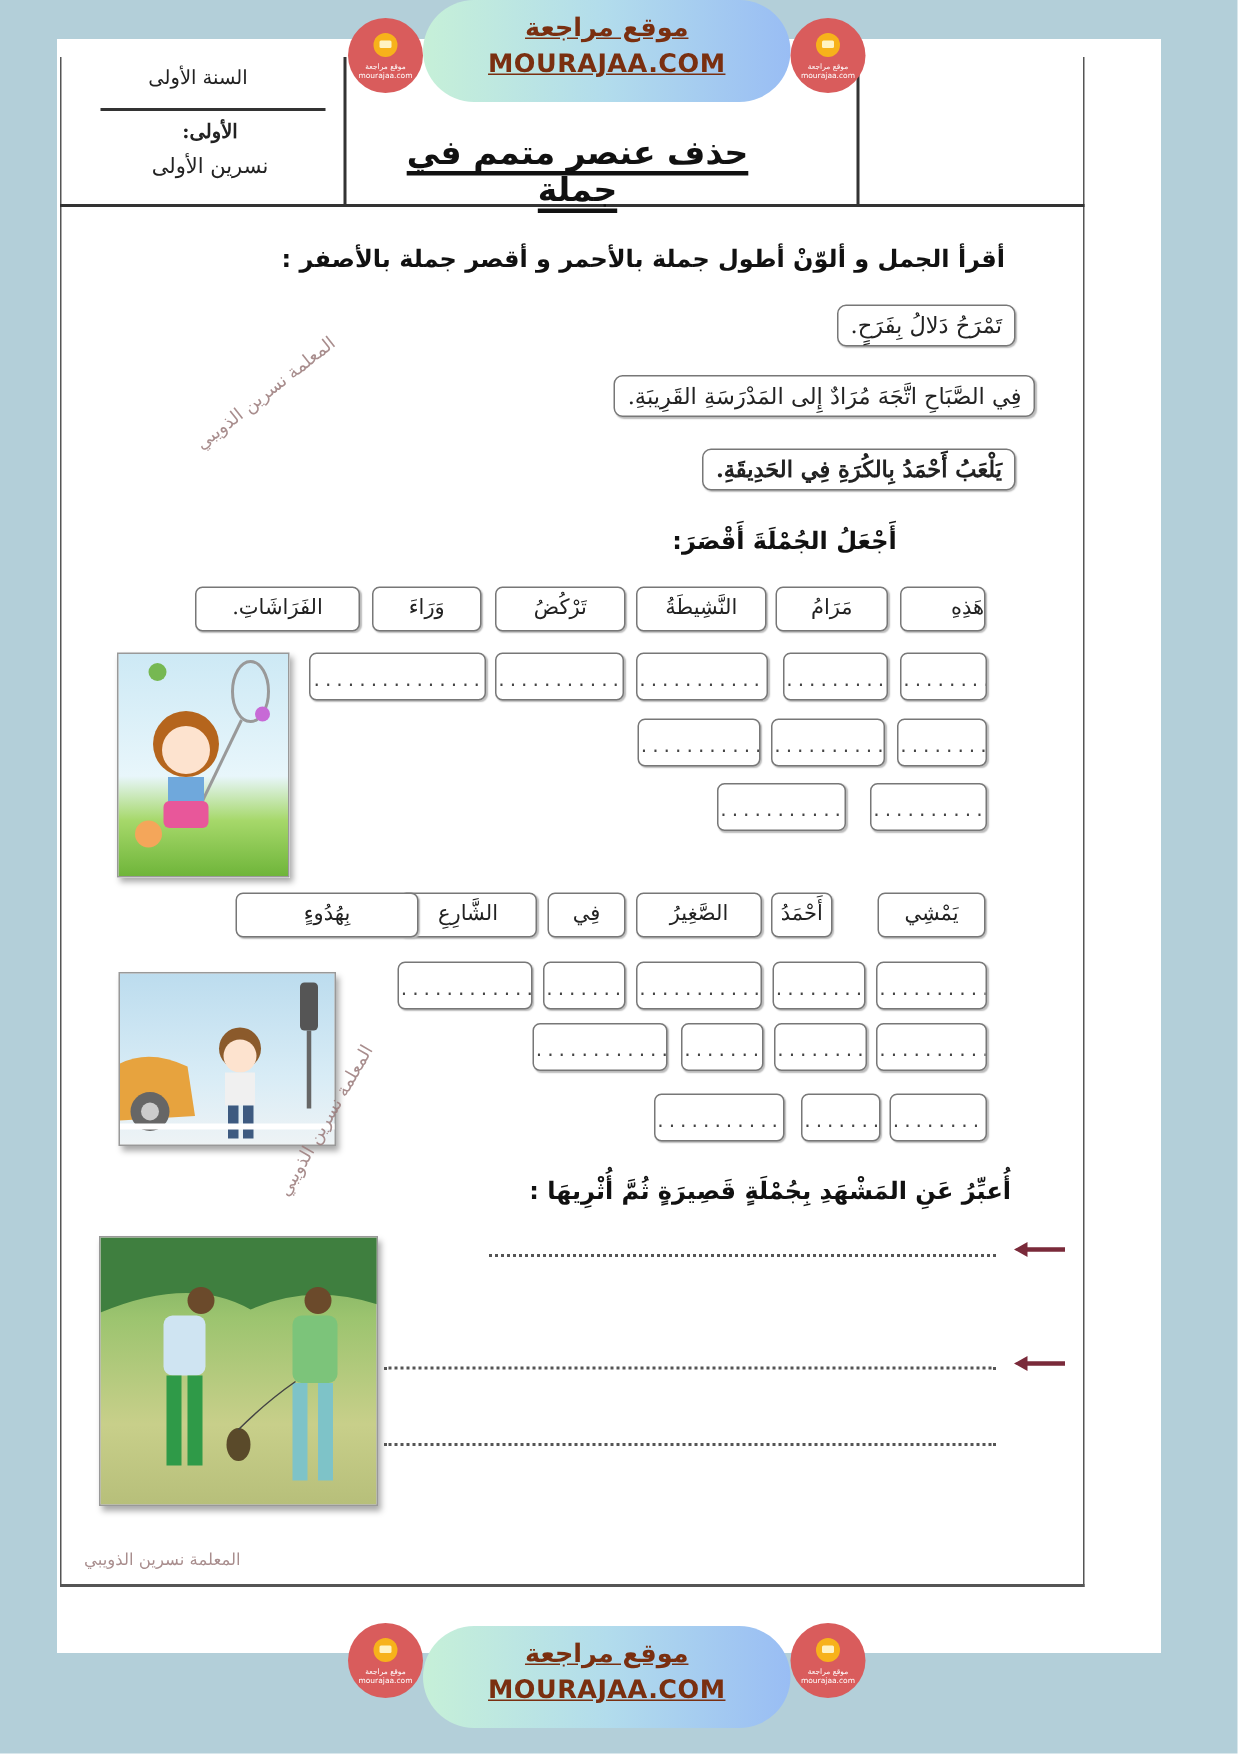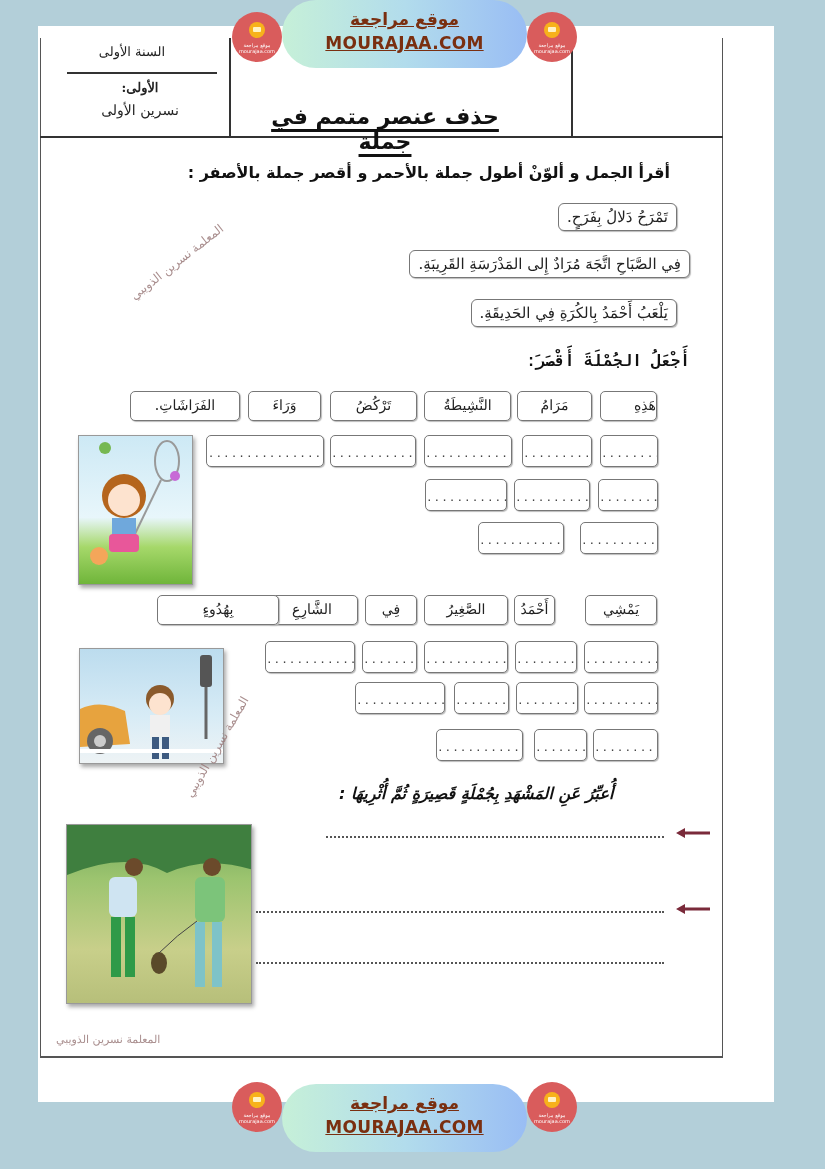--- a/index.html
+++ b/index.html
@@ -70,29 +70,29 @@
 <div class="frame"></div>
 
 <div class="hdr-line" style="left:229px;top:38px;width:1.5px;height:98px;"></div>
 <div class="hdr-line" style="left:571px;top:38px;width:1.5px;height:98px;"></div>
 <div class="hdr-line" style="left:40px;top:136px;width:683px;height:1.5px;"></div>
 <div class="hdr-line" style="left:67px;top:72px;width:150px;height:1.5px;"></div>
 
 <div class="abs hdr-text" style="left:52px;top:44px;width:160px;">السنة الأولى</div>
 <div class="abs hdr-text" style="left:60px;top:80px;width:160px;font-weight:bold;">الأولى:</div>
 <div class="abs hdr-text" style="left:60px;top:102px;width:160px;font-size:14px;">نسرين الأولى</div>
-<div class="abs title" style="left:250px;top:104px;width:270px;text-align:center;">حذف عنصر متمم في جملة</div>
+<div class="abs title" style="left:250px;top:90px;width:270px;text-align:center;">حذف عنصر متمم في جملة</div>
 
 <div class="abs instr" style="left:180px;top:163px;width:490px;text-align:right;">أقرأ الجمل و ألوّنْ أطول جملة بالأحمر و أقصر جملة بالأصفر :</div>
 <div class="sent-box" style="right:148px;top:203px;">تَمْرَحُ دَلالُ بِفَرَحٍ.</div>
 <div class="sent-box" style="right:135px;top:250px;">فِي الصَّبَاحِ اتَّجَهَ مُرَادٌ إِلى المَدْرَسَةِ القَرِيبَةِ.</div>
-<div class="sent-box" style="right:148px;top:299px;">يَلْعَبُ أَحْمَدُ بِالكُرَةِ فِي الحَدِيقَةِ.</div>
+<div class="sent-box" style="right:148px;top:299px;font-weight:bold;">يَلْعَبُ أَحْمَدُ بِالكُرَةِ فِي الحَدِيقَةِ.</div>
 <div class="wm" style="left:120px;top:255px;transform:rotate(-38deg);font-size:12px;">المعلمة نسرين الذويبي</div>
 
-<div class="abs instr" style="left:420px;top:351px;width:270px;text-align:right;font-family:Liberation Mono, monospace;">أَجْعَلُ الجُمْلَةَ أَقْصَرَ:</div>
+<div class="abs instr" style="left:388px;top:351px;width:270px;text-align:center;">أَجْعَلُ الجُمْلَةَ أَقْصَرَ:</div>
 
 <div class="word-box" style="left:600px;top:391px;width:57px;text-align:right;">هَذِهِ</div>
 <div class="word-box" style="left:517px;top:391px;width:75px;">مَرَامُ</div>
 <div class="word-box" style="left:424px;top:391px;width:87px;">النَّشِيطَةُ</div>
 <div class="word-box" style="left:330px;top:391px;width:87px;">تَرْكُضُ</div>
 <div class="word-box" style="left:248px;top:391px;width:73px;">وَرَاءَ</div>
 <div class="word-box" style="left:130px;top:391px;width:110px;">الفَرَاشَاتِ.</div>
 
 <div class="illus" style="left:78px;top:435px;width:115px;height:150px;background:linear-gradient(180deg,#cde9f5 0%,#e8f6fb 55%,#a6d86a 75%,#6fb53a 100%);">
   <svg width="115" height="150" viewBox="0 0 115 150">
@@ -153,21 +153,21 @@
 
 <div class="blank-box" style="left:584px;top:682px;width:74px;">...............</div>
 <div class="blank-box" style="left:516px;top:682px;width:62px;">...............</div>
 <div class="blank-box" style="left:454px;top:682px;width:55px;">...............</div>
 <div class="blank-box" style="left:355px;top:682px;width:90px;">...............</div>
 
 <div class="blank-box" style="left:593px;top:729px;width:65px;">...............</div>
 <div class="blank-box" style="left:534px;top:729px;width:53px;">...............</div>
 <div class="blank-box" style="left:436px;top:729px;width:87px;">...............</div>
 
-<div class="abs instr" style="left:339px;top:784px;width:350px;text-align:left;font-style:italic;">أُعبِّرُ عَنِ المَشْهَدِ بِجُمْلَةٍ قَصِيرَةٍ ثُمَّ أُثْرِيهَا :</div>
+<div class="abs instr" style="left:324px;top:784px;width:350px;text-align:right;">أُعبِّرُ عَنِ المَشْهَدِ بِجُمْلَةٍ قَصِيرَةٍ ثُمَّ أُثْرِيهَا :</div>
 
 <div class="illus" style="left:66px;top:824px;width:186px;height:180px;background:linear-gradient(180deg,#6fa65b 0%,#9cc46f 30%,#c8cf8a 70%,#b7bf7a 100%);">
   <svg width="186" height="180" viewBox="0 0 186 180">
     <path d="M0 0 L186 0 L186 45 Q140 30 100 48 Q60 25 0 50 Z" fill="#3f7f3f"></path>
     <circle cx="67" cy="42" r="9" fill="#6b4a2b"></circle>
     <rect x="42" y="52" width="28" height="40" rx="6" fill="#cfe4f2"></rect>
     <rect x="44" y="92" width="10" height="60" fill="#2f9a48"></rect>
     <rect x="58" y="92" width="10" height="60" fill="#2f9a48"></rect>
     <circle cx="145" cy="42" r="9" fill="#6b4a2b"></circle>
     <rect x="128" y="52" width="30" height="45" rx="6" fill="#7cc47a"></rect>

